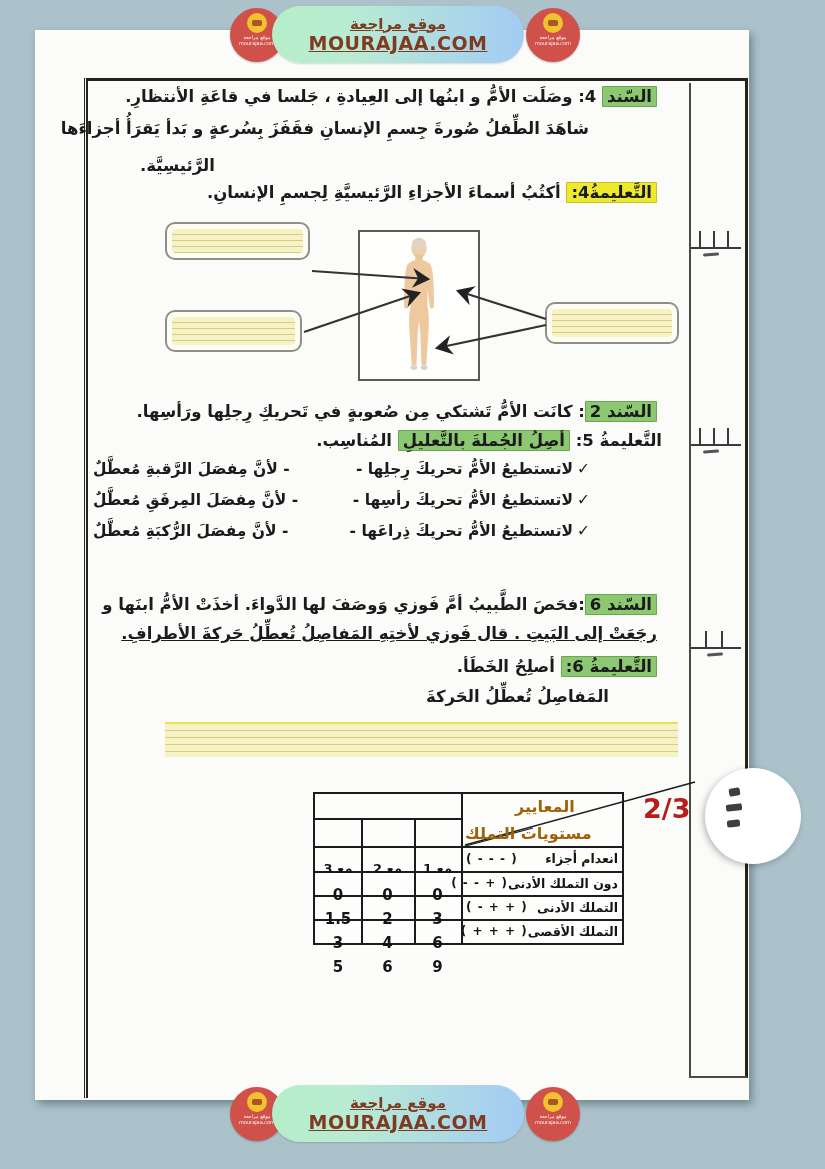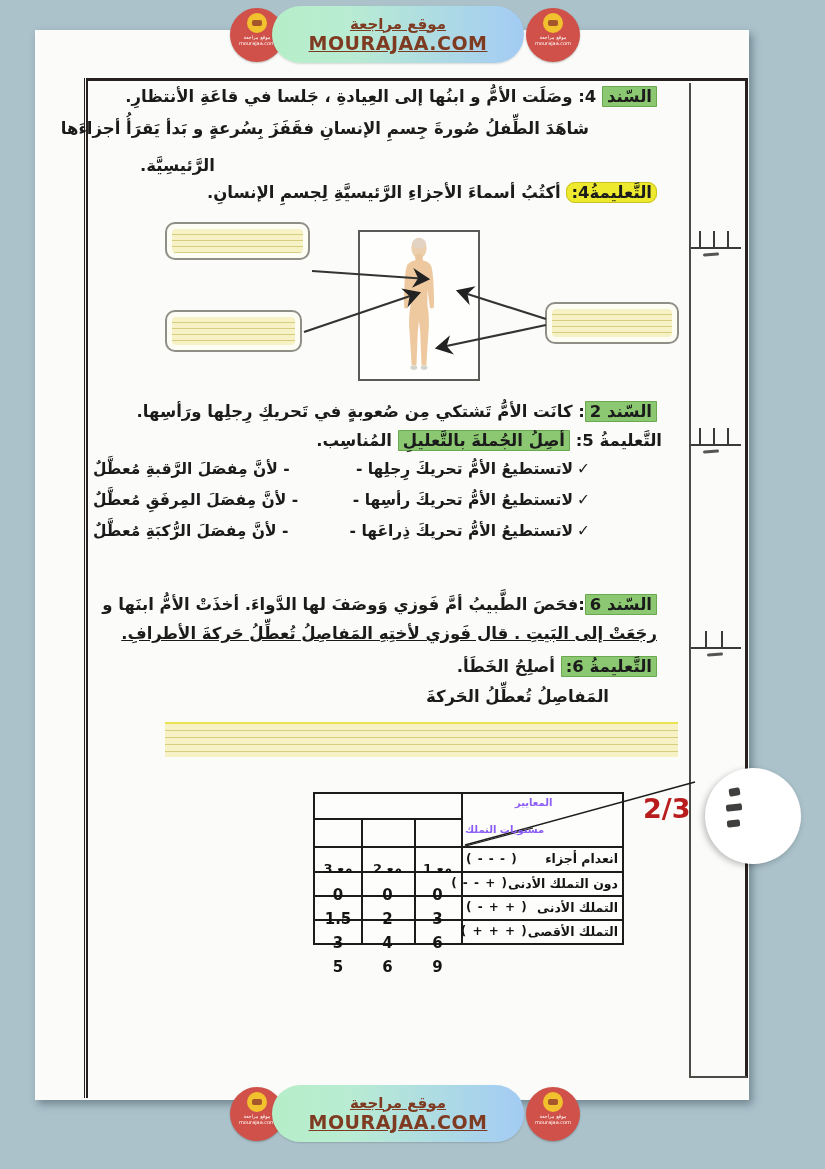--- a/index.html
+++ b/index.html
@@ -25,21 +25,21 @@
 
   
   .page{position:absolute;left:35px;top:30px;width:714px;height:1070px;background:#fbfbf9;
     box-shadow:3px 4px 8px rgba(40,55,65,.45);z-index:5;}
   .fline{position:absolute;background:#26211f;}
   .fleft{background:linear-gradient(90deg,#26211f 0 1.5px,#fbfbf9 1.5px 2.5px,#26211f 2.5px 4px);}
 
   
   .ar{position:absolute;direction:rtl;font-weight:bold;color:#1b1b1b;font-size:16.5px;white-space:nowrap;}
   .hl-g{background:#8cc872;border:1px solid #6aa84f;padding:0 4px;border-radius:1px;}
-  .hl-y{background:#ede92f;border:1px solid #cbc11e;padding:0 4px;border-radius:9px;}
+  .hl-y{background:#ede92f;border:1px solid #cbc11e;padding:0 4px;border-radius:1px;}
 
   
   .mrow{position:absolute;left:58px;width:497px;direction:rtl;display:flex;
     justify-content:space-between;font-weight:bold;color:#1b1b1b;font-size:15.5px;white-space:nowrap;}
   .mrow .chk{margin-left:4px;}
 
   
   .ansbox{position:absolute;border:2px solid #8f8f88;border-radius:10px;background:#fdfdf4;padding:5px;box-sizing:border-box;}
   .ansbox .lines{width:100%;height:100%;border-radius:4px;
     background:repeating-linear-gradient(180deg,#f6f2c6 0 5px,#d6cd7e 5px 6px);}
@@ -50,21 +50,21 @@
     border-top:2px solid #e8e34e;}
 
   
   .tbl{position:absolute;left:278px;top:762px;width:311px;height:153px;border:2px solid #1c1c1c;box-sizing:border-box;background:#fdfdfb;}
   .tl{position:absolute;background:#1c1c1c;}
   .cell{position:absolute;display:flex;align-items:center;justify-content:center;
     font-weight:bold;font-size:15px;color:#141414;margin-top:36px;}
   .lblcell{position:absolute;direction:rtl;display:flex;justify-content:space-between;align-items:center;
     padding:0 4px;box-sizing:border-box;font-weight:bold;font-size:12.5px;color:#141414;white-space:nowrap;}
   .signs{direction:ltr;unicode-bidi:bidi-override;font-size:12px;letter-spacing:1px;}
-  .diagtxt{position:absolute;font-weight:bold;font-size:10px;color:#8b5cf6;direction:rtl;white-space:nowrap;}
+  .diagtxt{position:absolute;font-weight:bold;font-size:16px;color:#a16207;direction:rtl;white-space:nowrap;}
 
   .pagenum{position:absolute;left:608px;top:763px;font-size:27px;font-weight:bold;color:#b91c1c;}
 
   
   .gmark{position:absolute;left:656px;width:54px;}
   .gmark .h{position:absolute;left:0;right:4px;top:22px;height:2px;background:#3a3a3a;}
   .gmark .t{position:absolute;top:6px;width:2px;height:17px;background:#3a3a3a;}
   .gmark .s{position:absolute;top:28px;left:12px;width:16px;height:3px;background:#555;border-radius:2px;transform:rotate(-4deg);}
 
   

